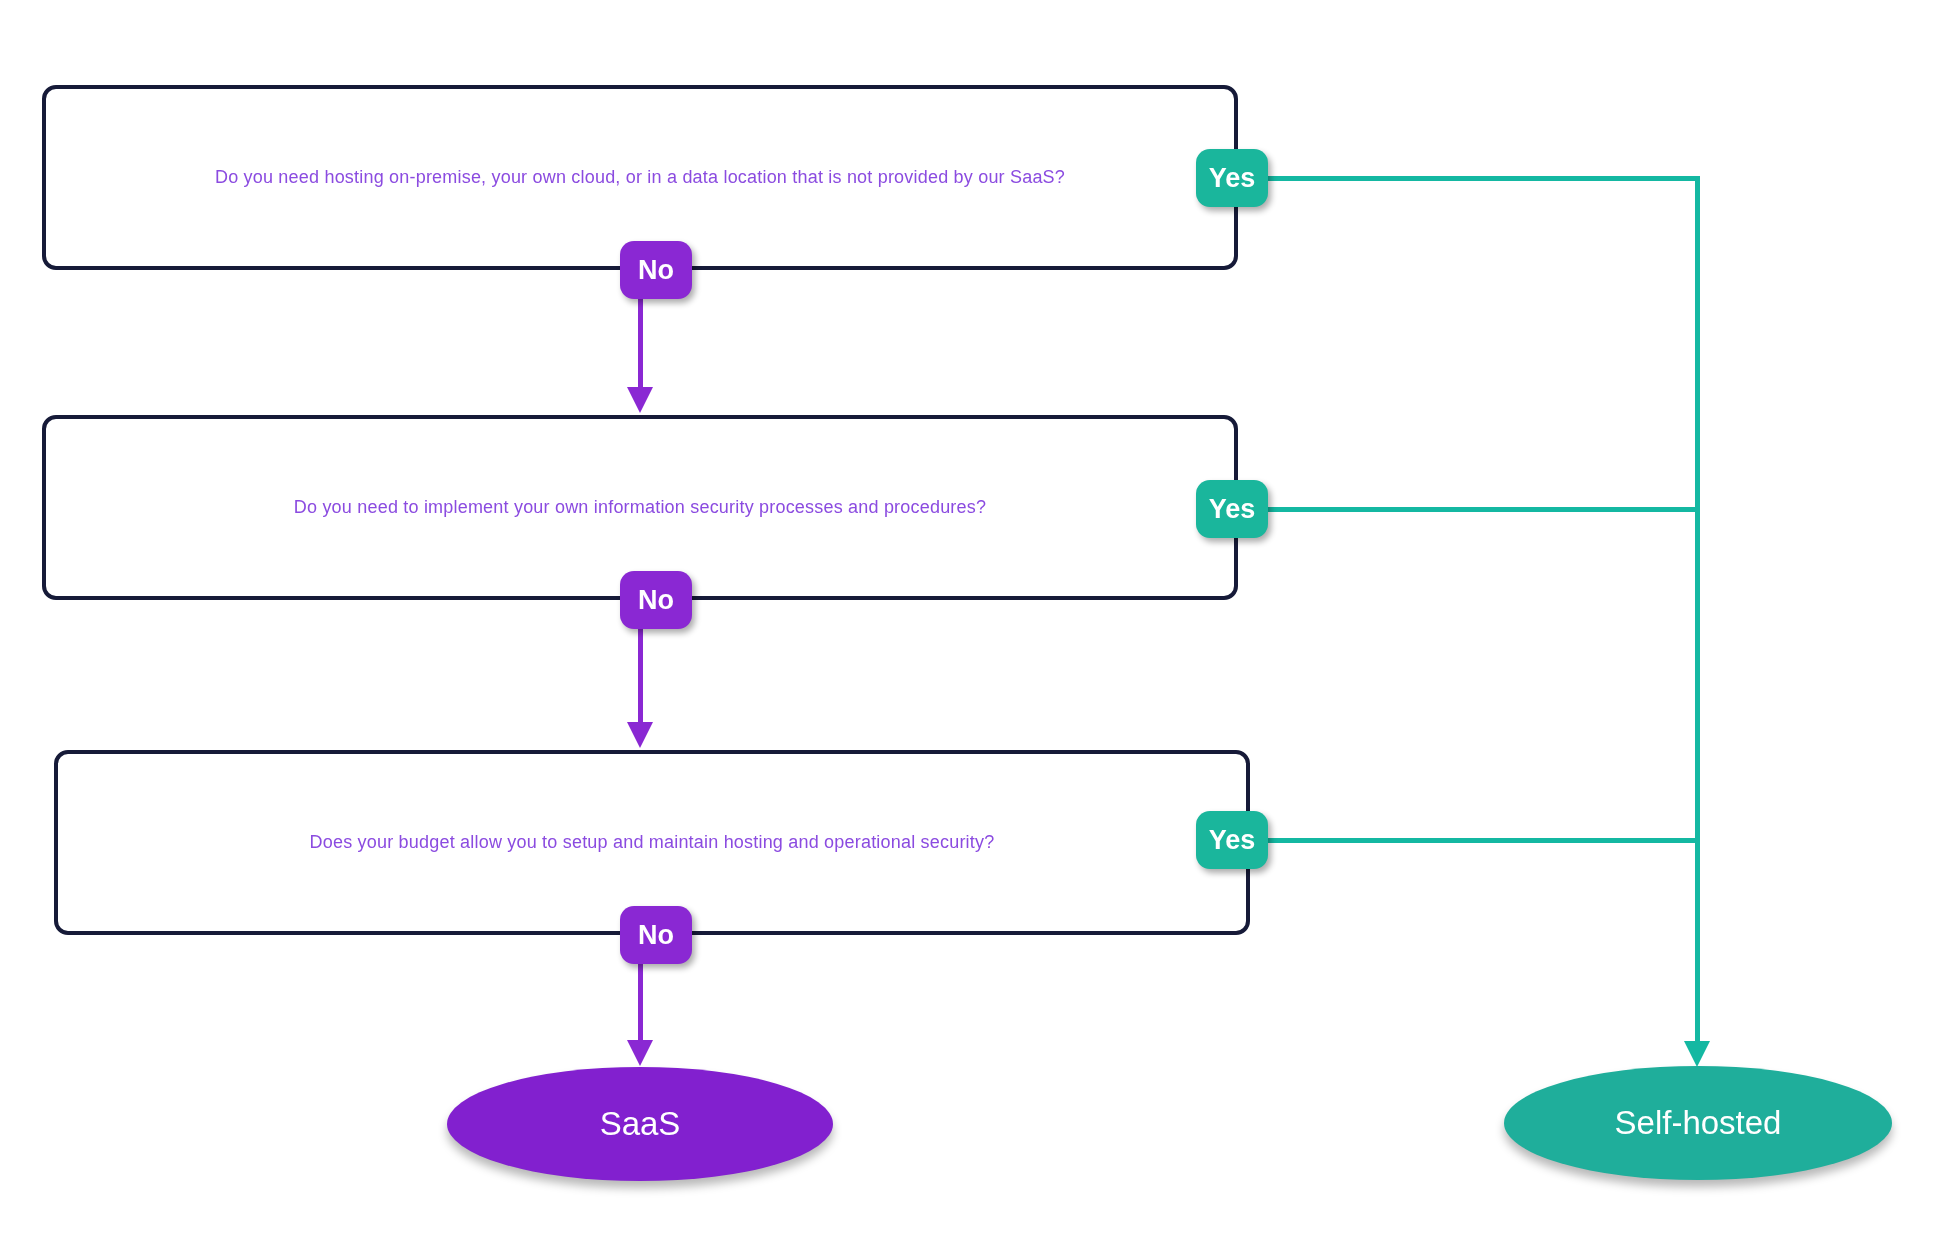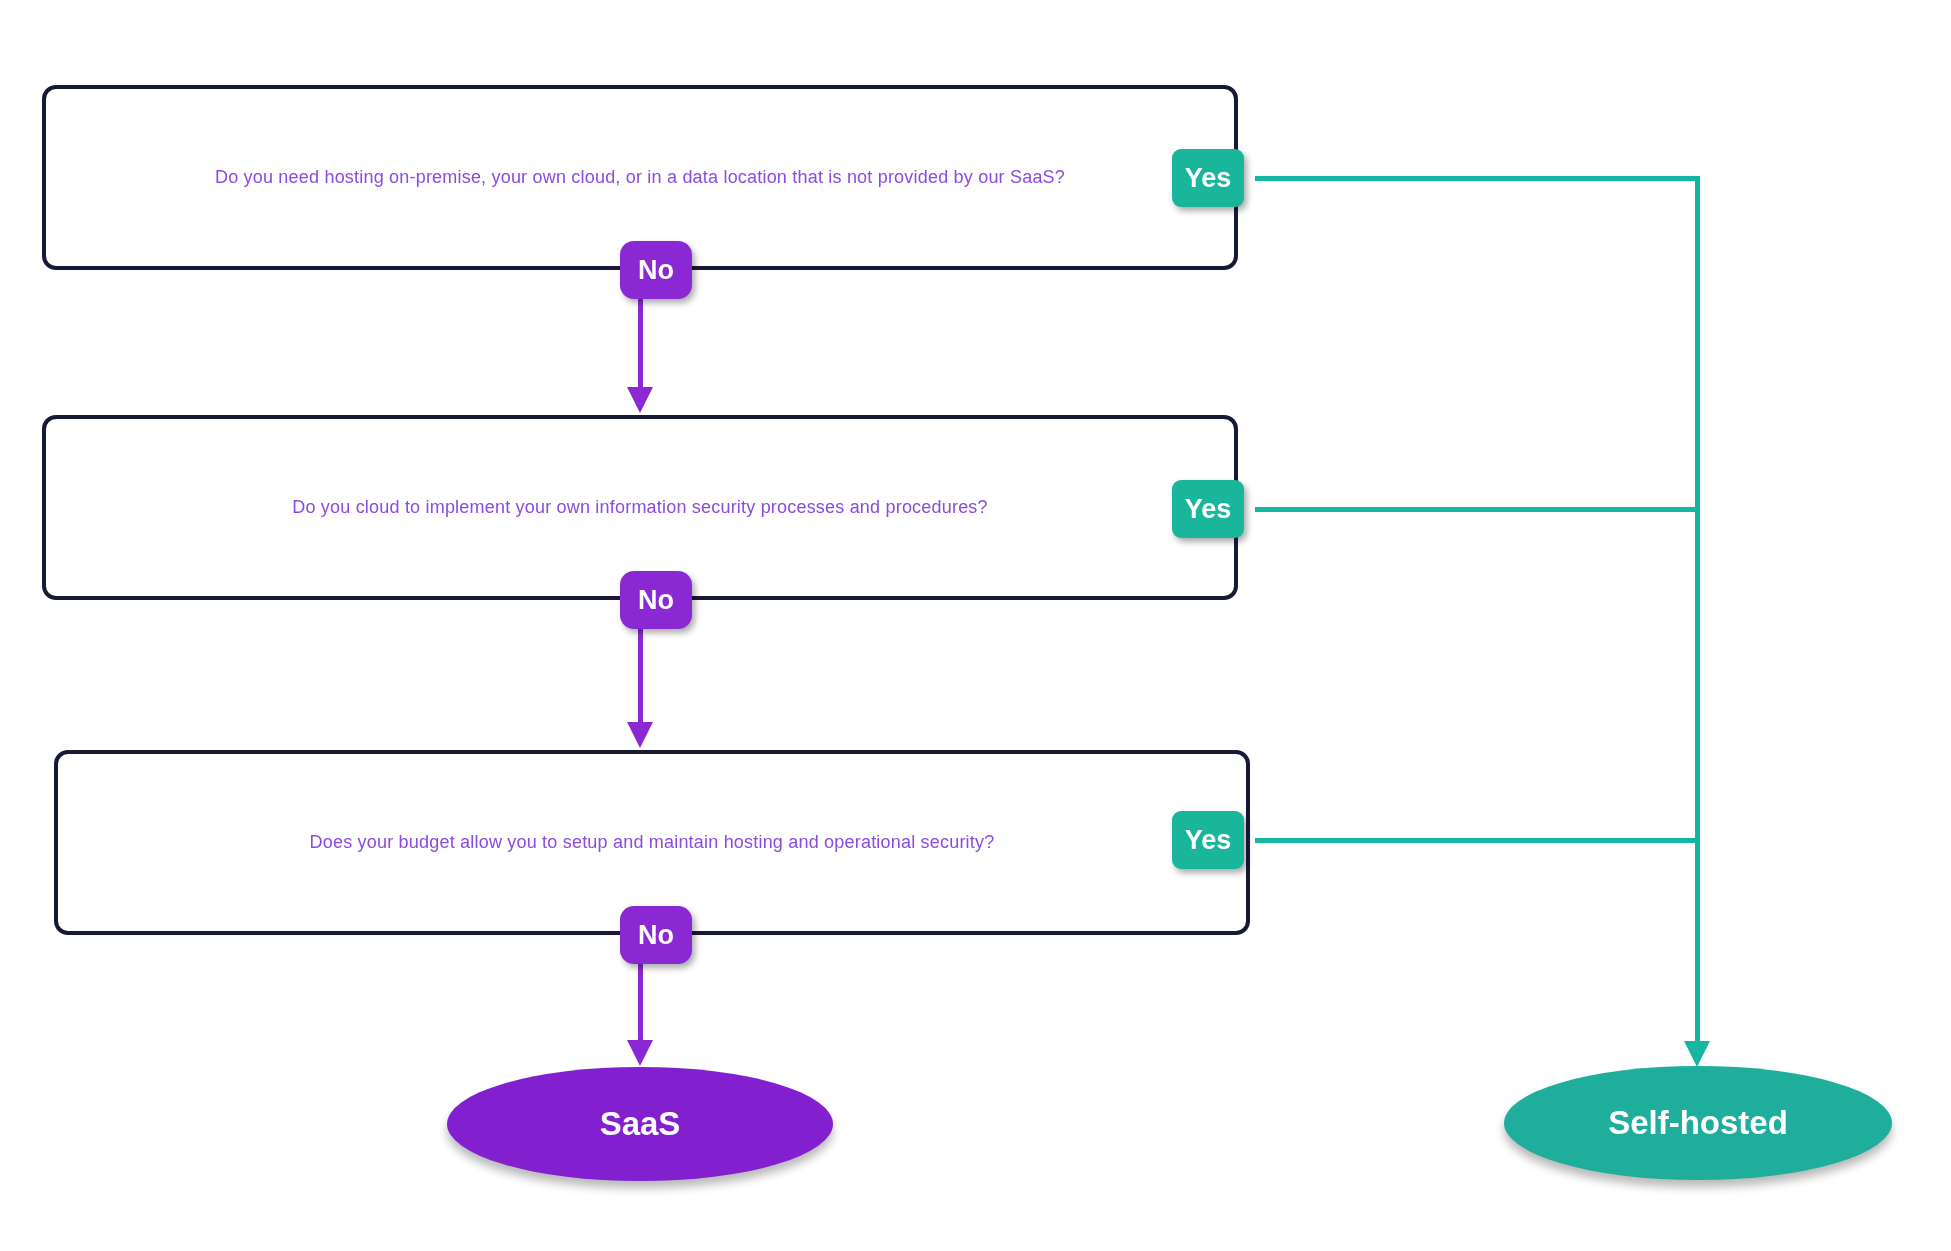--- a/index.html
+++ b/index.html
@@ -30,21 +30,21 @@
   #qbox2{top:415px;}
   #qbox3{top:750px;margin-left:12px;}
 
   
   .badge{
     position:absolute;width:72px;height:58px;border-radius:14px;
     display:flex;align-items:center;justify-content:center;
     color:var(--white);font-size:27px;font-weight:bold;
     box-shadow:3px 4px 6px rgba(0,0,0,0.33);
   }
-  .badge.yes{background:var(--teal);left:1172px;border-radius:9px;}
+  .badge.yes{background:var(--teal);left:1196px;}
   .badge.no{background:var(--purple);left:620px;}
   #yes1{top:149px;}
   #yes2{top:480px;}
   #yes3{top:811px;}
   #no1{top:241px;}
   #no2{top:571px;}
   #no3{top:906px;}
 
   
   .parrow-shaft{position:absolute;left:638px;width:5px;background:var(--purple);}
@@ -66,21 +66,21 @@
   .tarrow-head{
     position:absolute;left:1684px;top:1041px;width:0;height:0;
     border-left:13px solid transparent;border-right:13px solid transparent;
     border-top:26px solid var(--teal-line);
   }
 
   
   .ellipse{
     position:absolute;border-radius:50%;
     display:flex;align-items:center;justify-content:center;
-    color:var(--white);font-size:33px;font-weight:bold;
+    color:var(--white);font-size:33px;font-weight:normal;
     box-shadow:0 7px 10px rgba(0,0,0,0.28);
   }
   #saas{left:447px;top:1067px;width:386px;height:114px;background:var(--purple-deep);}
   #selfhosted{left:1504px;top:1066px;width:388px;height:114px;background:var(--teal-deep);}
 </style>
 </head>
 <body>
 
 <div class="canvas">
 
@@ -94,21 +94,21 @@
   <div class="parrow-head" id="phead1"></div>
   <div class="parrow-shaft" id="pshaft2"></div>
   <div class="parrow-head" id="phead2"></div>
   <div class="parrow-shaft" id="pshaft3"></div>
   <div class="parrow-head" id="phead3"></div>
 
   <div class="qbox" id="qbox1">
     <div class="qtext">Do you need hosting on-premise, your own cloud, or in a data location that is not provided by our SaaS?</div>
   </div>
   <div class="qbox" id="qbox2">
-    <div class="qtext">Do you cloud to implement your own information security processes and procedures?</div>
+    <div class="qtext">Do you need to implement your own information security processes and procedures?</div>
   </div>
   <div class="qbox" id="qbox3">
     <div class="qtext">Does your budget allow you to setup and maintain hosting and operational security?</div>
   </div>
 
   <div class="badge yes" id="yes1">Yes</div>
   <div class="badge yes" id="yes2">Yes</div>
   <div class="badge yes" id="yes3">Yes</div>
 
   <div class="badge no" id="no1">No</div>

